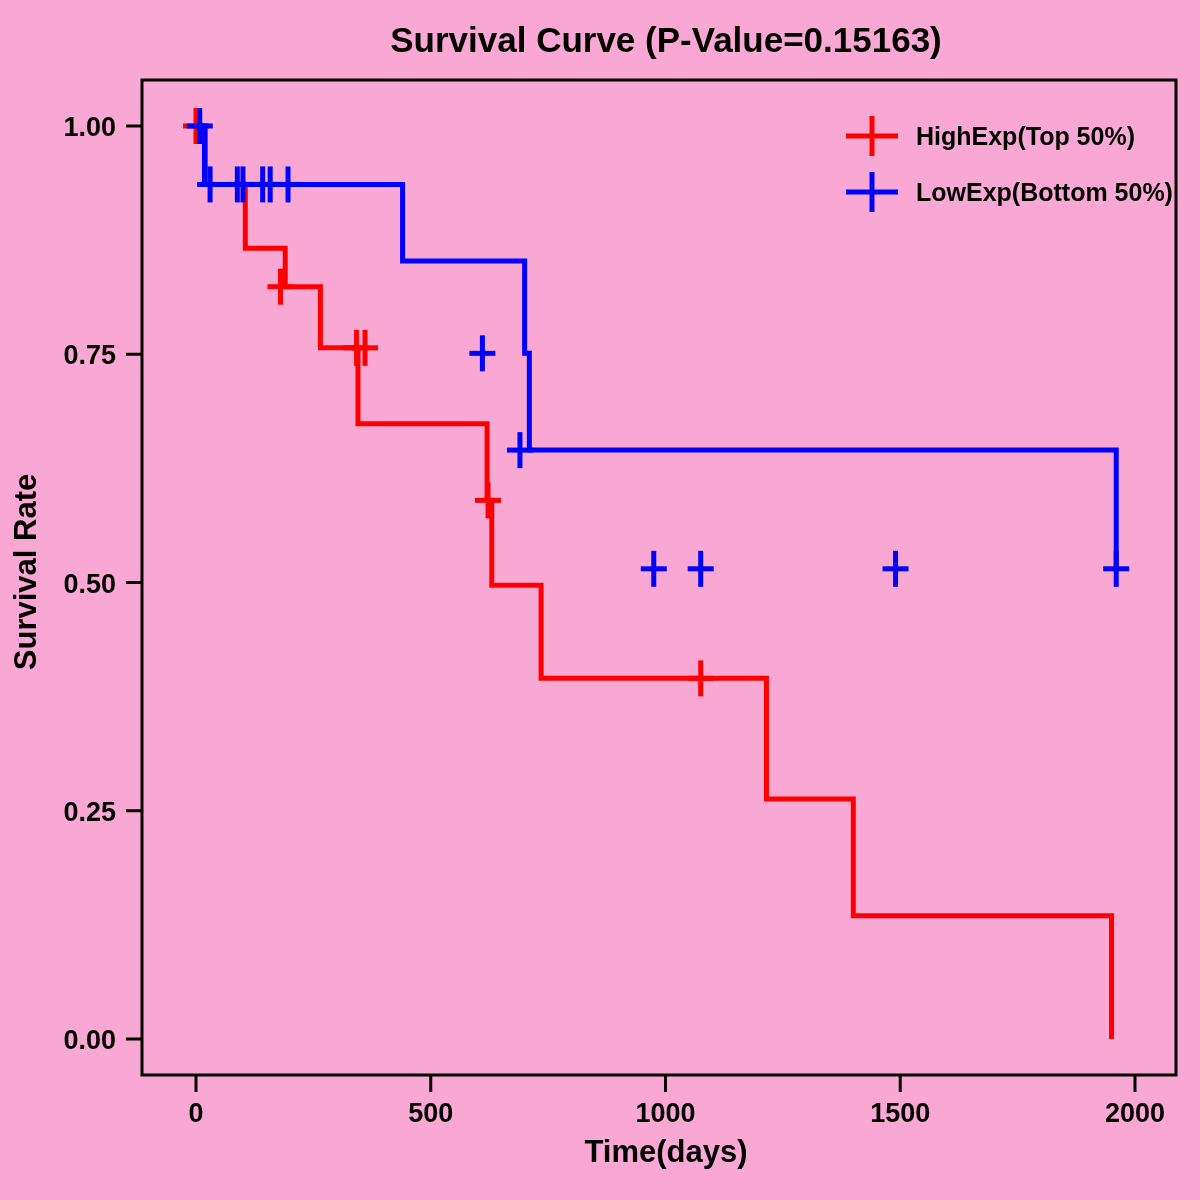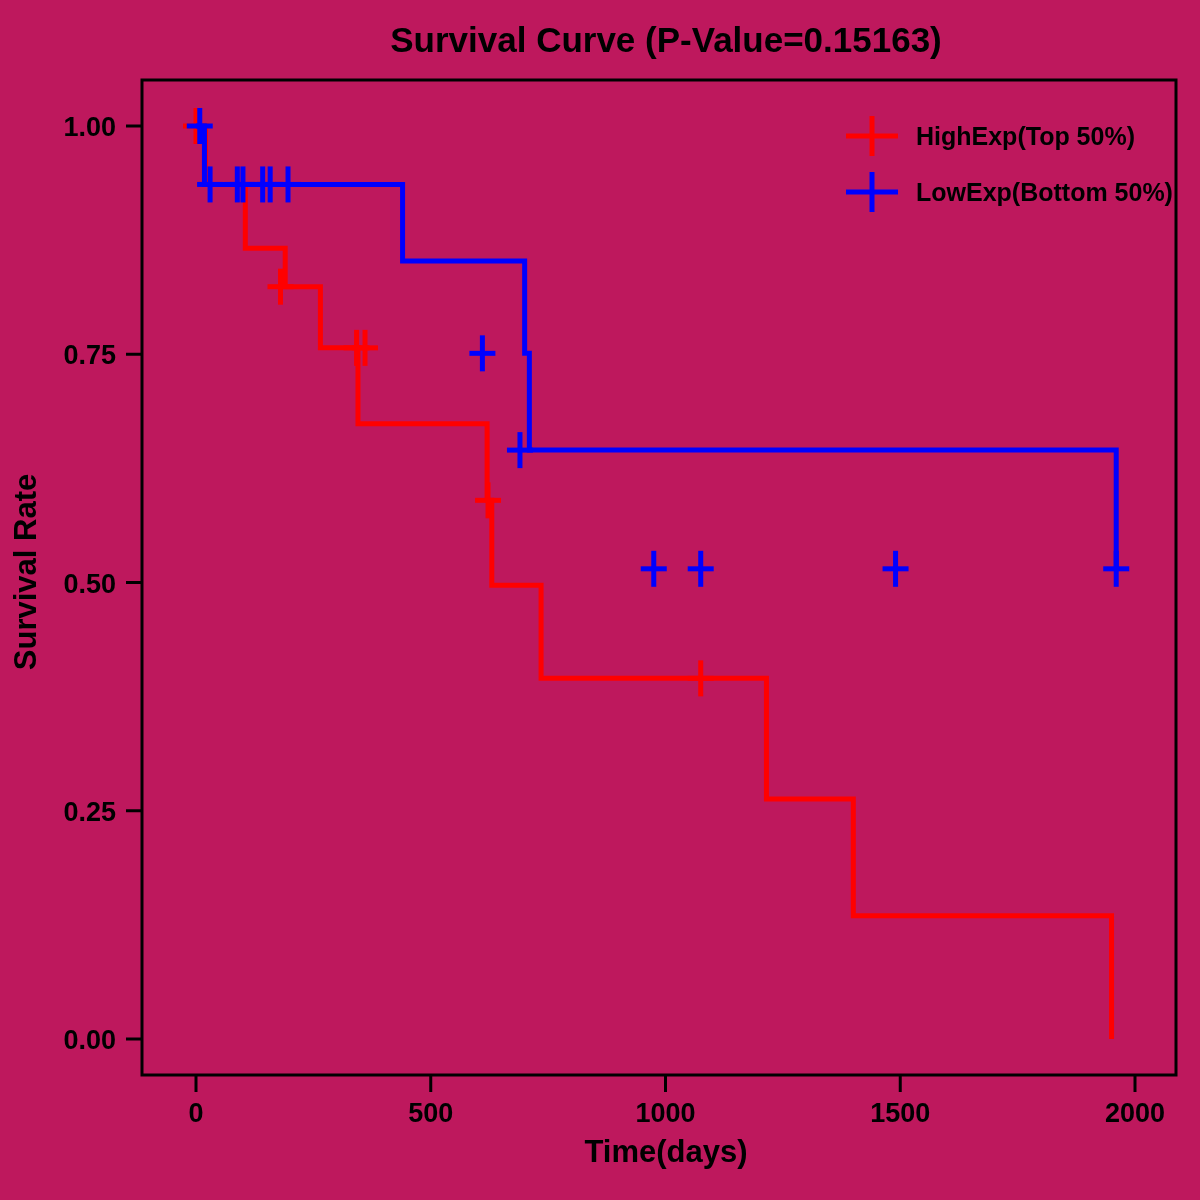--- a/index.html
+++ b/index.html
@@ -4,21 +4,21 @@
 <style>
   html, body {
     margin: 0;
     padding: 0;
     background: #ffffff;
   }
   #page {
     position: relative;
     width: 1200px;
     height: 1200px;
-    background: #be185d;
+    background: #f9a8d4;
     font-family: "Liberation Sans", sans-serif;
     overflow: hidden;
   }
   svg.plot {
     display: block;
     width: 1200px;
     height: 1200px;
   }
   .title-text {
     font-family: "Liberation Sans", sans-serif;

